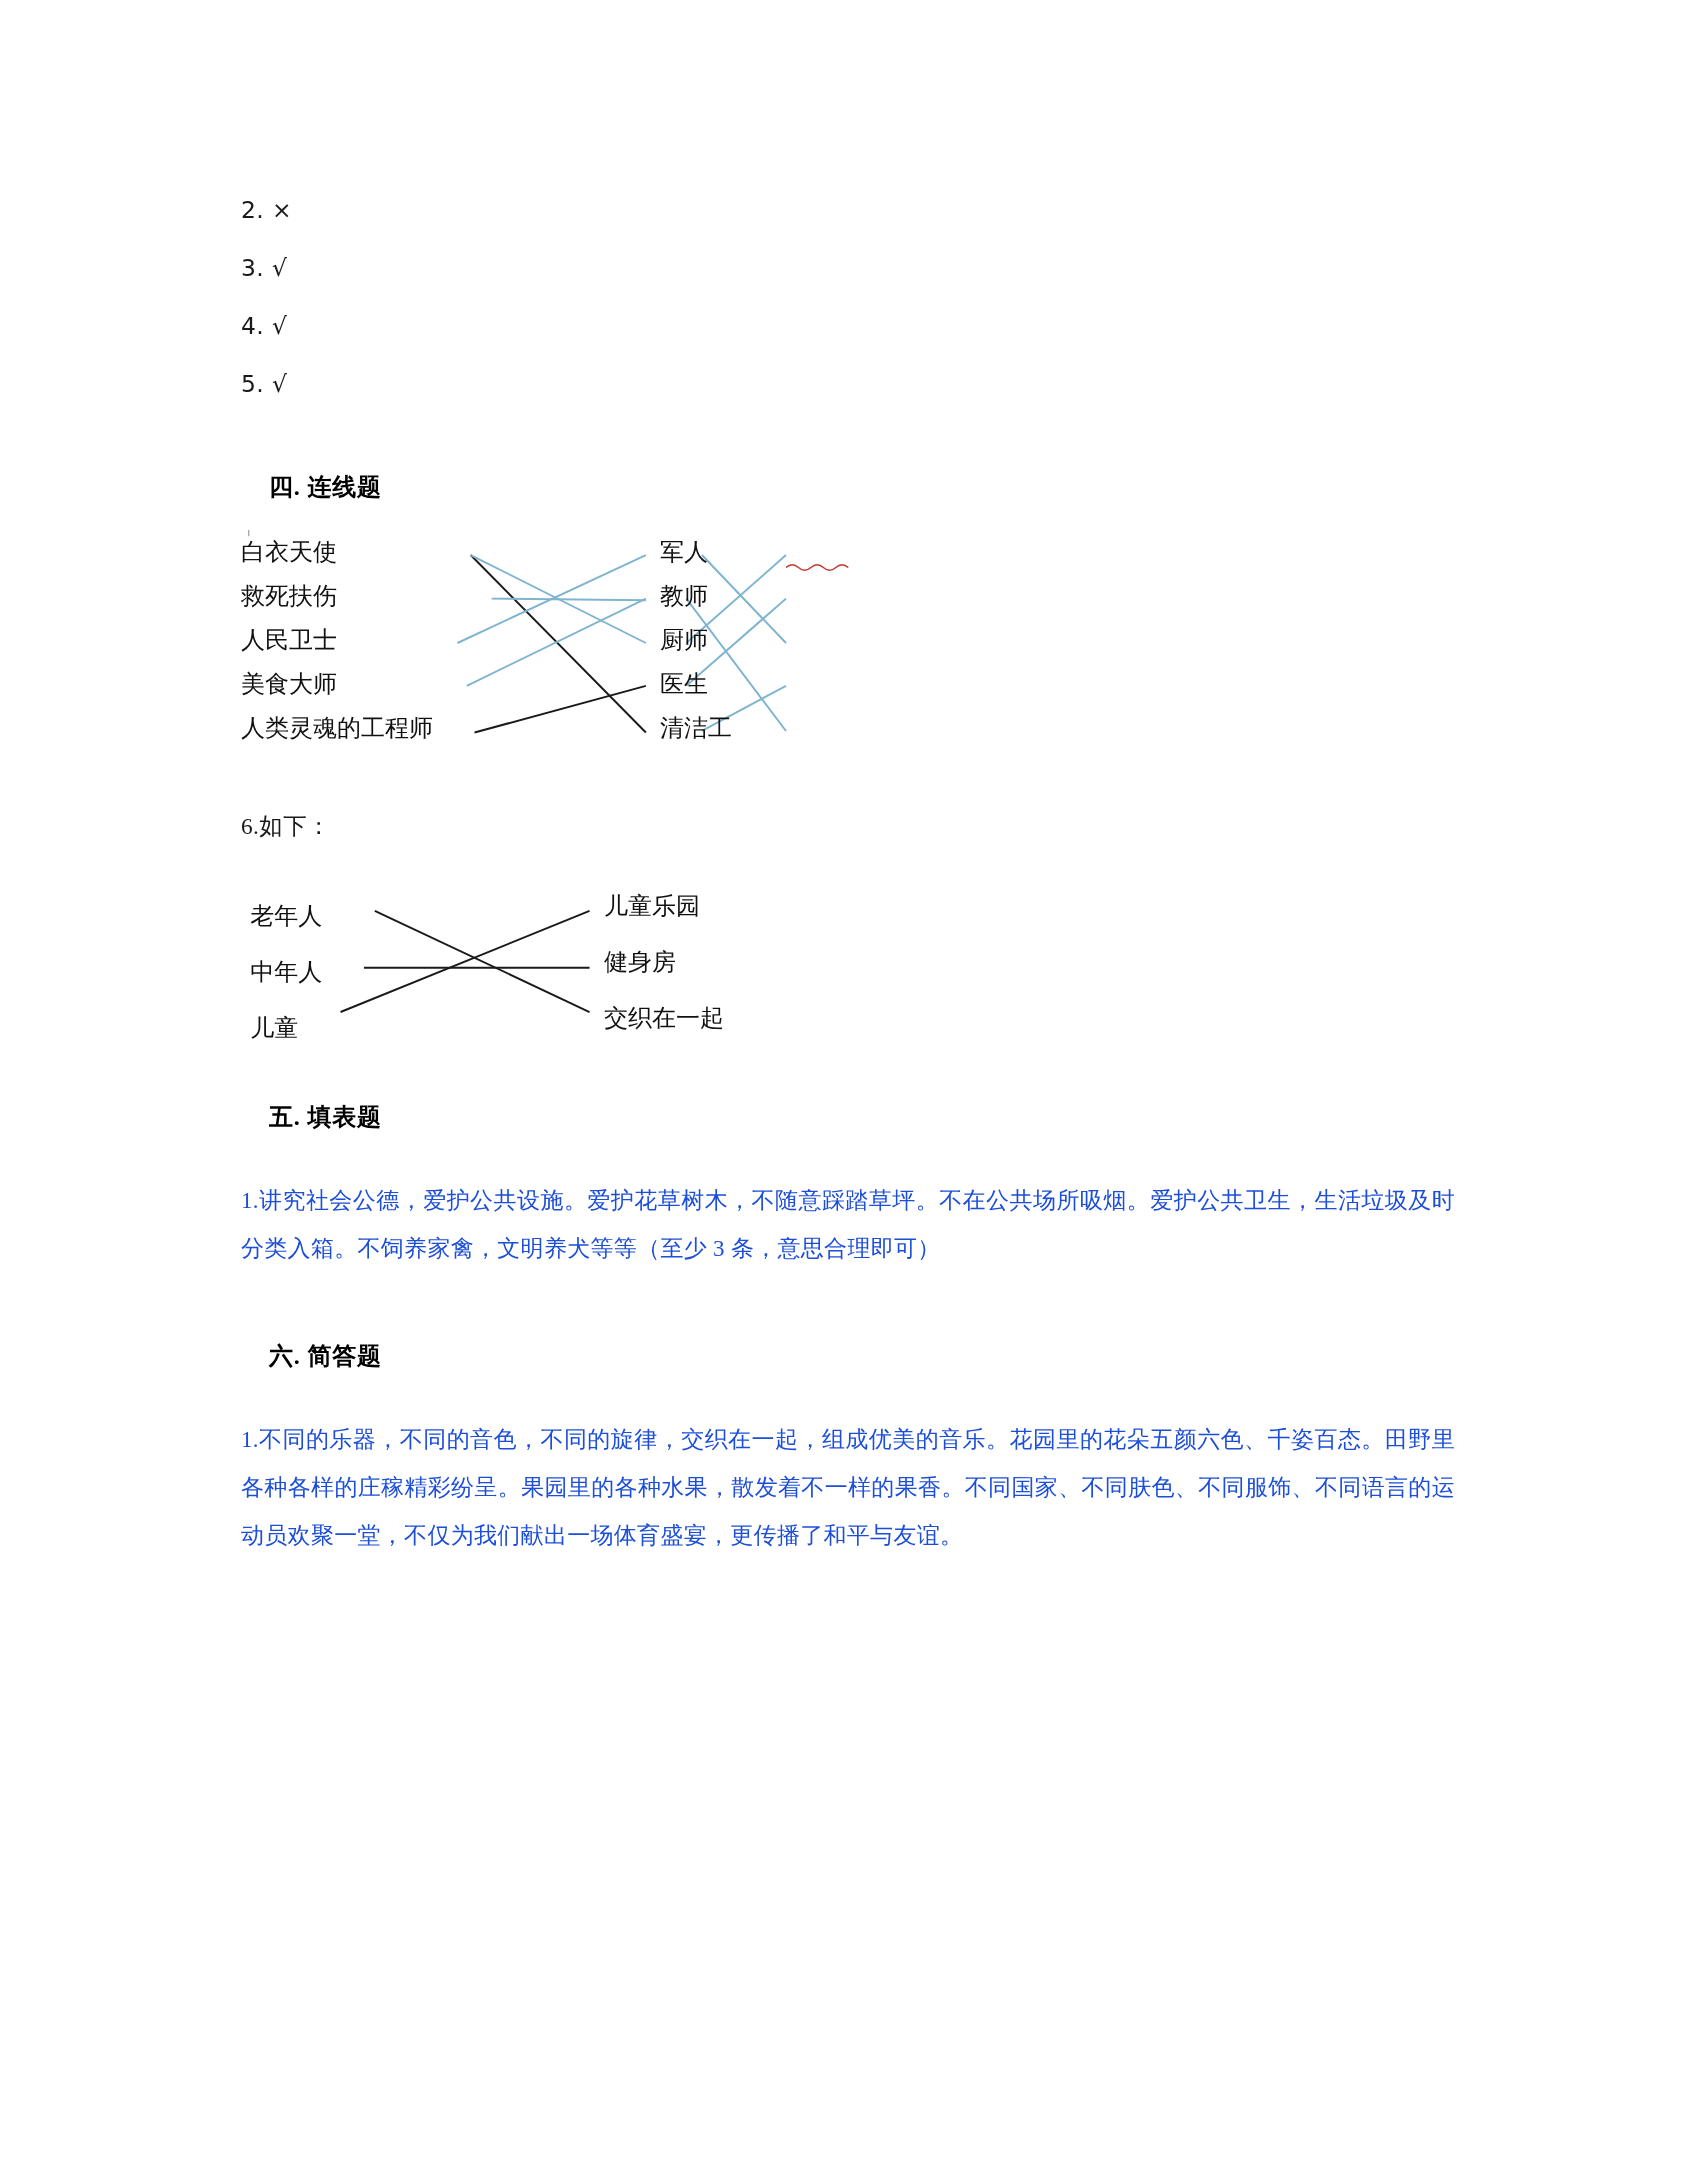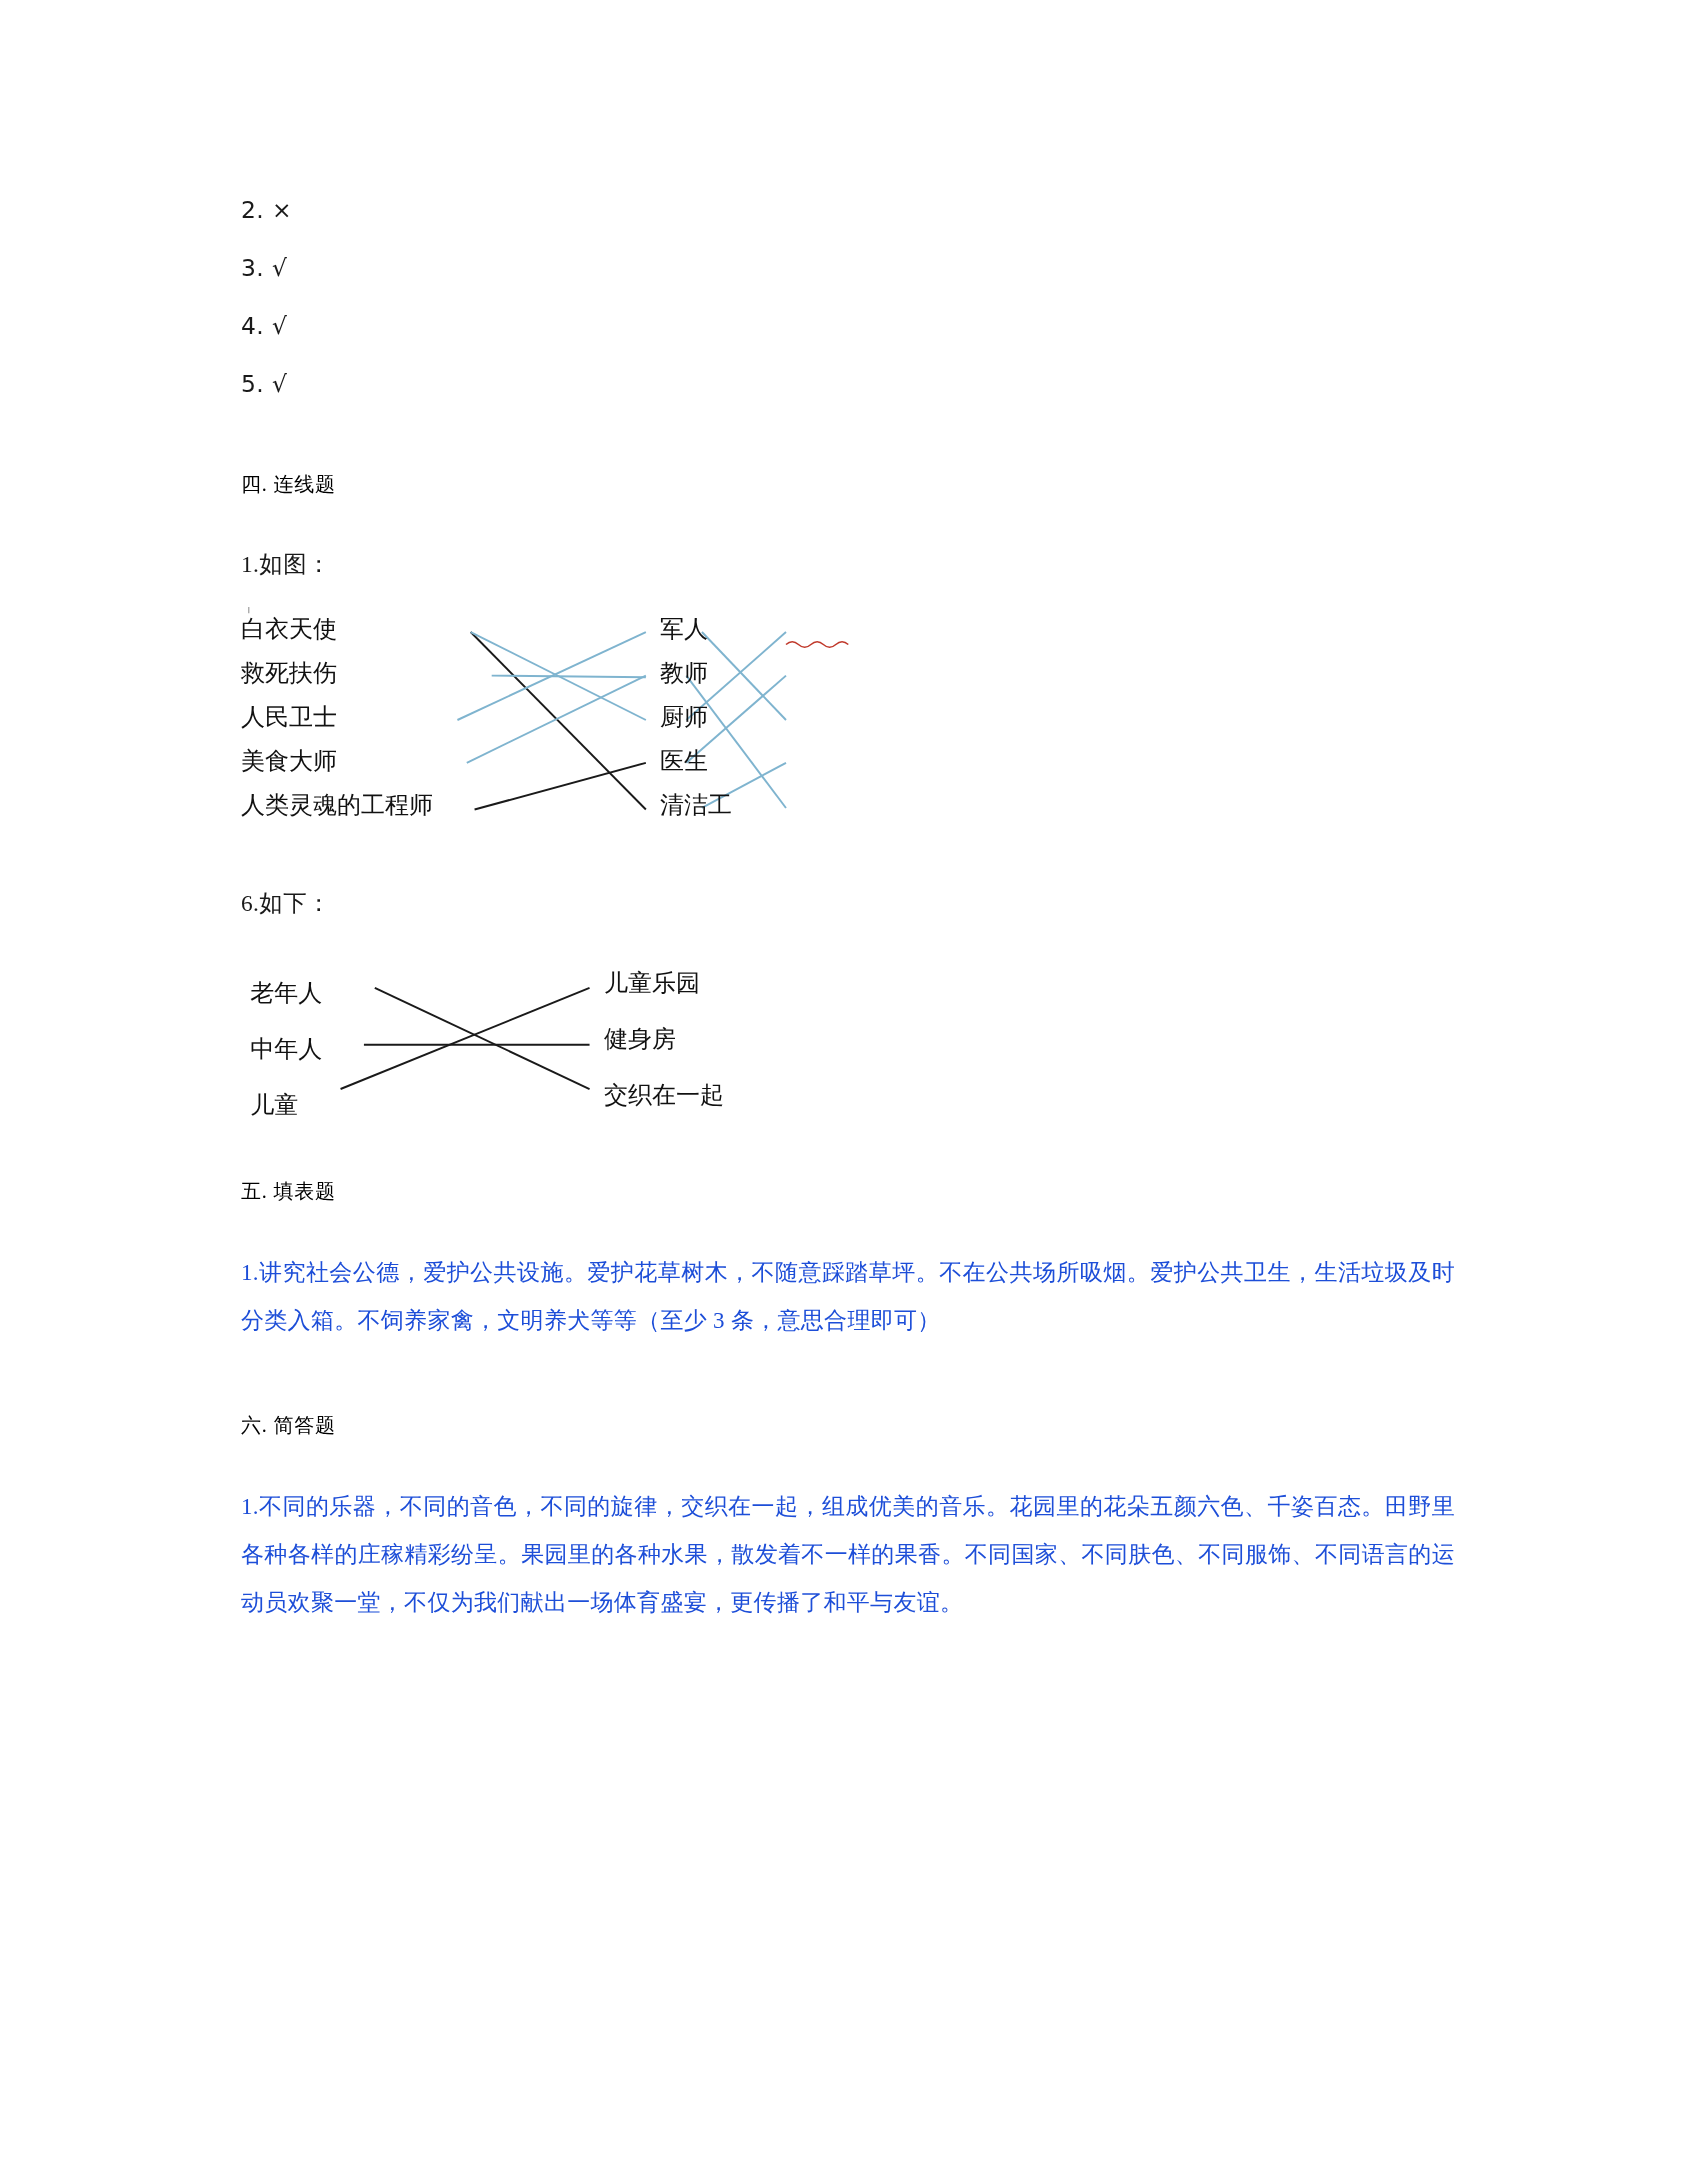--- a/index.html
+++ b/index.html
@@ -36,24 +36,25 @@
   .answer-item {
     font-size: 23.4px;
     line-height: 58px;
     letter-spacing: 0.4px;
     color: #1a1a1a;
     white-space: pre;
   }
 
   
   .section-heading {
-    font-size: 20px;
-    font-weight: normal;
+    font-size: 24px;
+    font-weight: bold;
     color: #000000;
     letter-spacing: 0.8px;
+    margin-left: 28px;
   }
   #sec4-heading { margin-top: 58px; }
   #sec5-heading { margin-top: 67px; }
   #sec6-heading { margin-top: 67px; }
 
   
   .lead {
     font-size: 23.4px;
     color: #1a1a1a;
     letter-spacing: 0.4px;
@@ -119,21 +120,20 @@
 
     <div class="answer-list">
       <div class="answer-item tick-mark">2. ×</div>
       <div class="answer-item tick-mark">3. √</div>
       <div class="answer-item tick-mark">4. √</div>
       <div class="answer-item tick-mark">5. √</div>
     </div>
 
     <div class="section-heading" id="sec4-heading">四. 连线题</div>
 
-    <div class="lead" id="q1-lead">1.如图：</div>
 
     <div class="match-box" id="diagram1">
       <svg width="981" height="226" viewBox="0 0 1260 290">
 
         <line x1="295" y1="32" x2="520" y2="260" stroke="#1a1a1a" stroke-width="2.5"></line>
         <line x1="300" y1="260" x2="520" y2="200" stroke="#1a1a1a" stroke-width="2.5"></line>
 
         <line x1="295" y1="32" x2="520" y2="145" stroke="#7fb4cf" stroke-width="2.5"></line>
         <line x1="322" y1="88" x2="520" y2="90" stroke="#7fb4cf" stroke-width="2.5"></line>
         <line x1="278" y1="145" x2="520" y2="32" stroke="#7fb4cf" stroke-width="2.5"></line>

